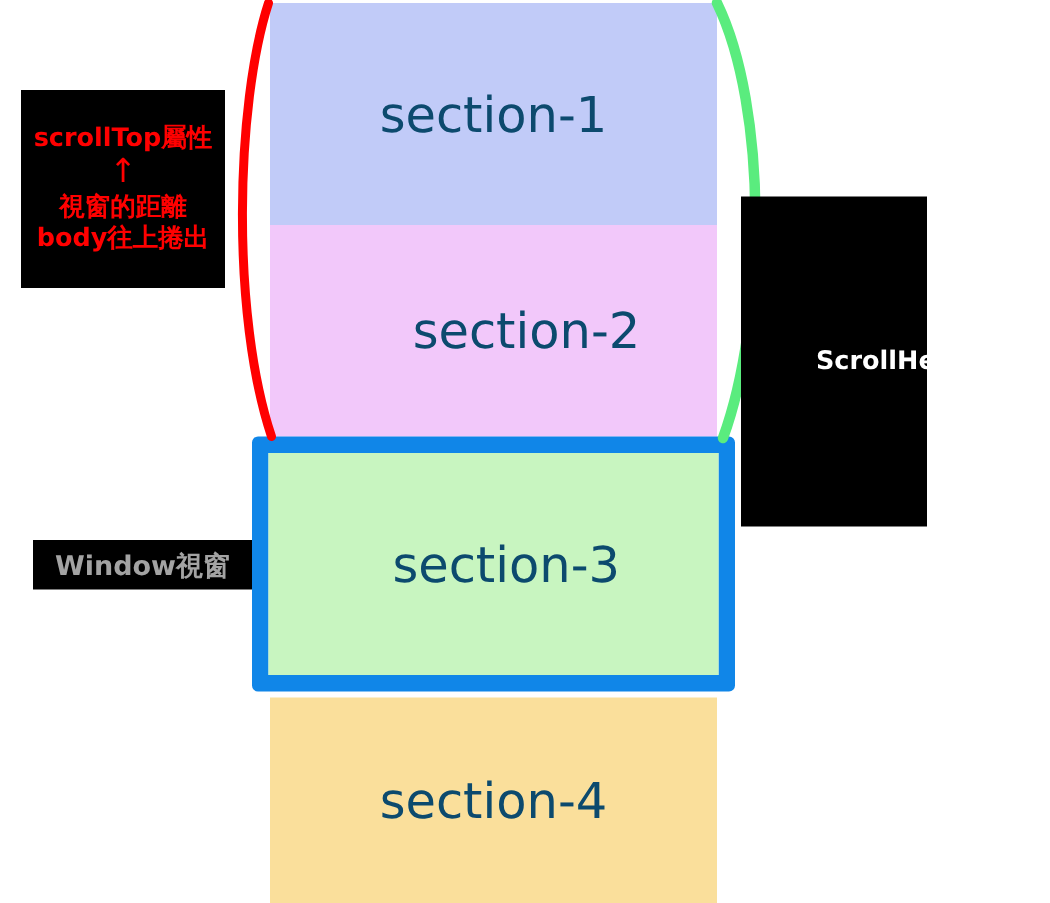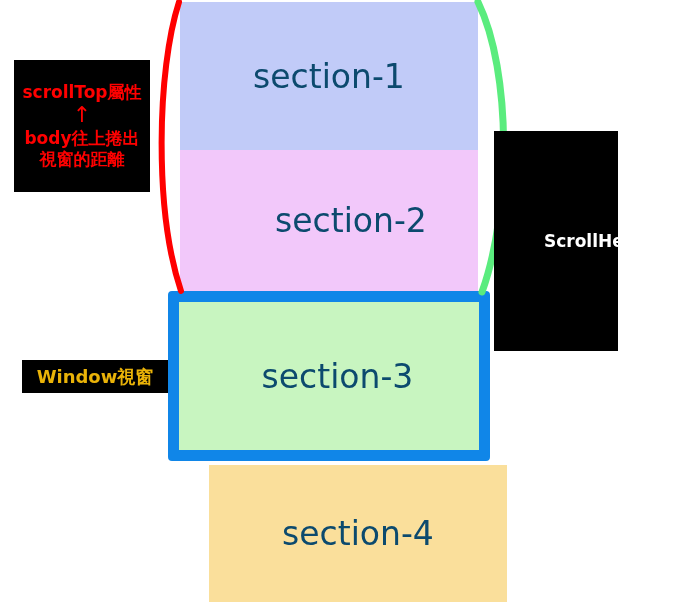--- a/index.html
+++ b/index.html
@@ -35,21 +35,21 @@
     font-size: 33px;
     color: #0c4a6e;
     font-family: "DejaVu Sans", sans-serif;
     font-weight: 400;
     letter-spacing: 0px;
     white-space: nowrap;
   }
 
   #section-1 { top: 2px;   height: 148px; }
   #section-2 { top: 150px; height: 141px; }
-  #section-4 { top: 465px; height: 137px; margin-left: 29px; }
+  #section-4 { top: 465px; height: 137px; }
 
   
   #viewport-frame {
     position: absolute;
     left: 168px;
     top: 291px;
     width: 322px;
     height: 170px;
     border: 11px solid #1086e8;
     border-radius: 4px;
@@ -114,21 +114,21 @@
   }
 
   #callout-window {
     left: 22px;
     top: 360px;
     width: 146px;
     height: 33px;
     flex-direction: row;
   }
   #callout-window .line {
-    color: #eab308;
+    color: #a3a3a3;
     font-family: "DejaVu Sans", sans-serif;
     font-weight: bold;
     font-size: 18px;
     white-space: nowrap;
   }
 
   #callout-scrollheight {
     left: 494px;
     top: 131px;
     width: 124px;
@@ -184,22 +184,22 @@
   <svg class="curve-svg" viewBox="0 0 700 602">
 
     <path d="M 179 2 C 157 70, 154 210, 181 291" fill="none" stroke="#ff0000" stroke-width="6" stroke-linecap="round"></path>
 
     <path d="M 478 2 C 512 72, 511 212, 482 292" fill="none" stroke="#5aec7e" stroke-width="7" stroke-linecap="round"></path>
   </svg>
 
   <div class="callout" id="callout-scrolltop">
     <div class="line">scrollTop屬性</div>
     <div class="arrow-up">↑</div>
+    <div class="line">視窗的距離</div>
     <div class="line">body往上捲出</div>
-    <div class="line">視窗的距離</div>
   </div>
 
   <div class="callout" id="callout-window">
     <div class="line">Window視窗</div>
   </div>
 
   <div class="callout" id="callout-scrollheight">
     <div class="line">ScrollHeight</div>
   </div>
   <div id="scrollheight-mask"></div>

